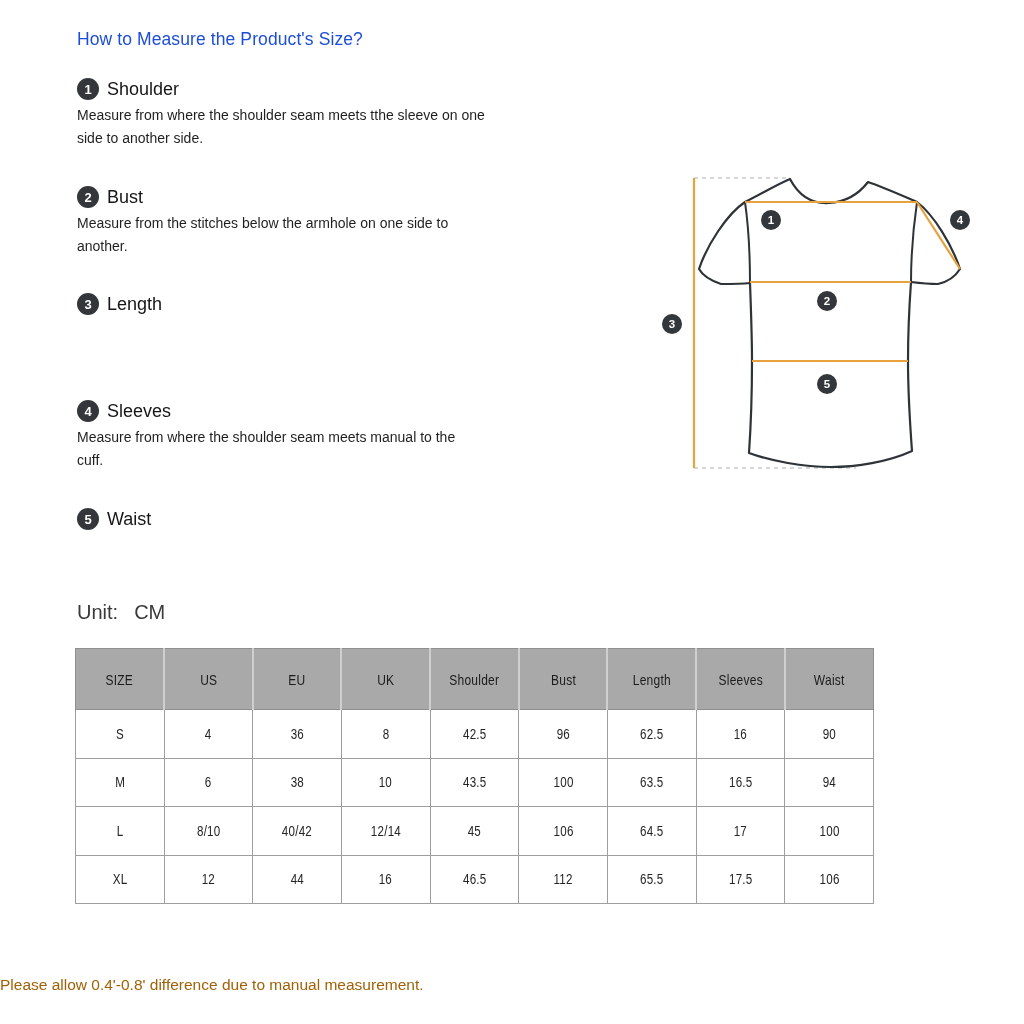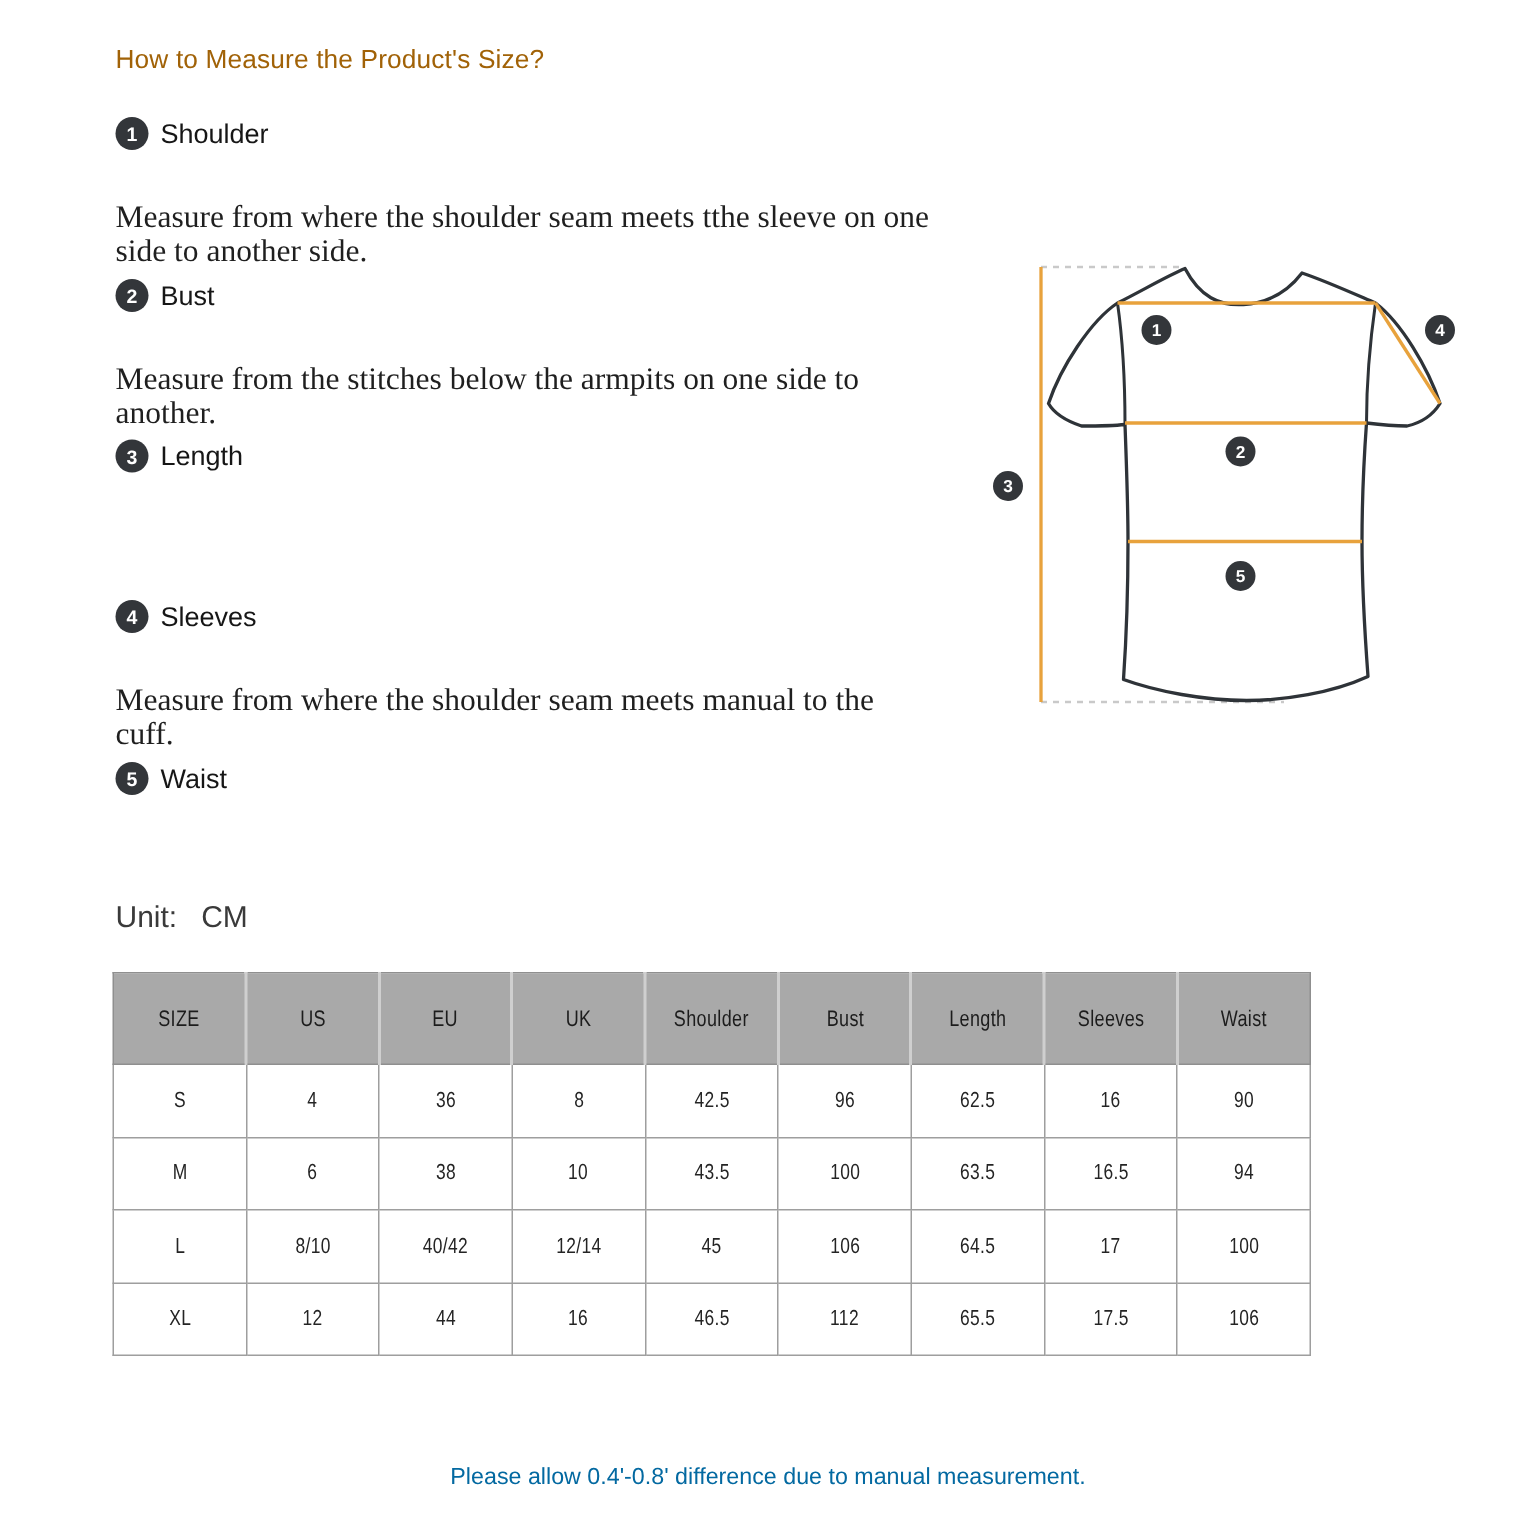--- a/index.html
+++ b/index.html
@@ -12,34 +12,33 @@
   :root{
     --accent:#E8A23C;
     --outline:#2E3338;
     --badge:#33363A;
     --dashed:#C9C9C9;
     --header-bg:#A9A9A9;
     --grid:#9E9E9E;
   }
   .page-title{
     position:absolute; left:77px; top:29px;
-    font-size:17.5px; font-weight:400; color:#a16207; letter-spacing:0.1px;
+    font-size:17.5px; font-weight:400; color:#1d4ed8; letter-spacing:0.1px;
   }
   .section{ position:absolute; left:77px; width:545px; }
   .sec-head{ display:flex; align-items:center; height:22px; gap:8px; }
   .badge{
     width:22px; height:22px; border-radius:50%; background:var(--badge);
     color:#fff; font-size:13px; font-weight:700;
     display:flex; align-items:center; justify-content:center; flex:0 0 22px;
   }
   .sec-label{ font-size:18px; color:#161616; }
   .sec-desc{
-    margin-top:33px; font-size:21px; line-height:22.5px; color:#1f1f1f;
+    margin-top:4px; font-size:14px; line-height:22.5px; color:#1f1f1f;
     white-space:pre-line;
-    font-family:Liberation Serif, serif;
   }
   .sec-1{ top:78px; } .sec-2{ top:186px; } .sec-3{ top:293px; }
   .sec-4{ top:400px; } .sec-5{ top:508px; }
   .unit-line{
     position:absolute; left:77px; top:601px;
     font-size:20px; color:#3a3a3a;
   }
   .unit-line .unit-value{ margin-left:16px; }
   .diagram{ position:absolute; left:650px; top:150px; width:374px; height:340px; }
   .shirt-stroke{ fill:#ffffff; stroke:var(--outline); stroke-width:2.2; stroke-linejoin:round; }
@@ -62,22 +61,22 @@
     font-weight:400; color:#1c1c1c; font-size:15px;
   }
   table.size-table th:first-child{ border-left:1px solid #8F8F8F; }
   table.size-table th:last-child{ border-right:1px solid #8F8F8F; }
   table.size-table td{
     background:#ffffff; height:48.5px; text-align:center;
     border:1px solid var(--grid); color:#242424; font-size:14.5px;
   }
   .cond{ display:inline-block; transform:scaleX(0.8); letter-spacing:0.3px; white-space:nowrap; }
   .footer-note{
-    position:absolute; left:0; top:976px; width:1024px; text-align:center;
-    font-size:15.5px; color:#0369a1;
+    position:absolute; left:0; top:976px; width:1024px; text-align:left;
+    font-size:15.5px; color:#a16207;
   }
 </style>
 </head>
 <body>
 
 <div class="page-title">How to Measure the Product's Size?</div>
 
 <div class="section sec-1">
   <div class="sec-head">
     <span class="badge">1</span>
@@ -85,21 +84,21 @@
   </div>
   <p class="sec-desc">Measure from where the shoulder seam meets tthe sleeve on one
 side to another side.</p>
 </div>
 
 <div class="section sec-2">
   <div class="sec-head">
     <span class="badge">2</span>
     <span class="sec-label">Bust</span>
   </div>
-  <p class="sec-desc">Measure from the stitches below the armpits on one side to
+  <p class="sec-desc">Measure from the stitches below the armhole on one side to
 another.</p>
 </div>
 
 <div class="section sec-3">
   <div class="sec-head">
     <span class="badge">3</span>
     <span class="sec-label">Length</span>
   </div>
 </div>
 

